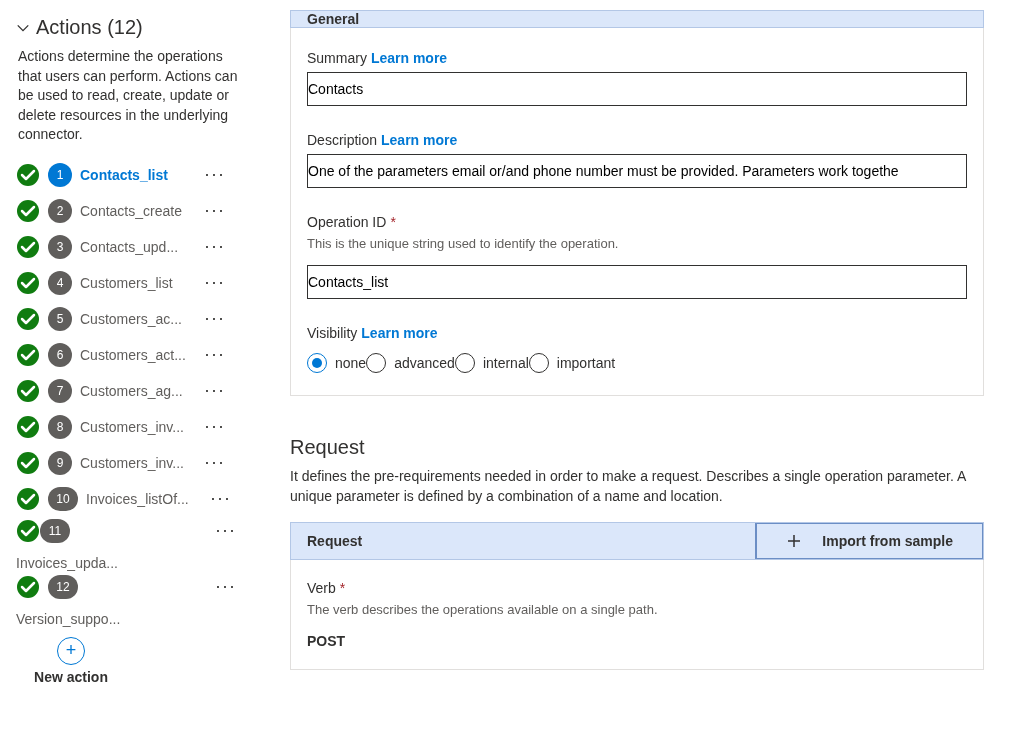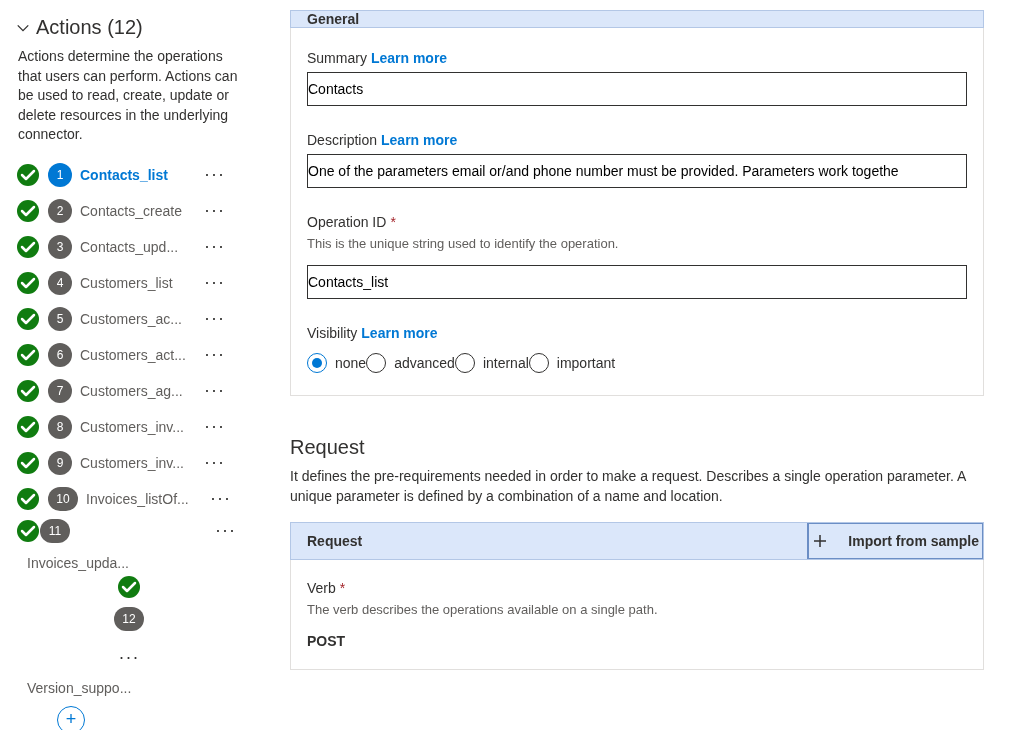--- a/index.html
+++ b/index.html
@@ -94,21 +94,21 @@
       padding: 0 6px;
       cursor: pointer;
     }
     .action-item.wrapped {
       flex-wrap: wrap;
       height: auto;
     }
     .action-item.wrapped .action-label {
       width: 100%;
       max-width: none;
-      margin-left: 11px;
+      margin-left: 0;
       margin-top: 4px;
     }
     .new-action-wrap {
       margin-top: 10px;
       display: flex;
       flex-direction: column;
       align-items: center;
       width: 110px;
     }
     .plus-circle {
@@ -212,21 +212,21 @@
       flex: 1;
       background: #dbe7fa;
       padding: 10px 16px;
       font-weight: 600;
       display: flex;
       align-items: center;
     }
     .import-btn {
       background: #dbe7fa;
       border-left: 1px solid #6b8ec5;
-      padding: 10px 4px;
+      padding: 10px 30px;
       display: flex;
       align-items: center;
       gap: 20px;
       font-weight: 600;
       cursor: pointer;
       box-shadow: inset 0 0 0 1px #6b8ec5;
     }
     .plus-svg { width: 16px; height: 16px; }
     .request-body {
       border: 1px solid #e1dfdd;
@@ -346,21 +346,21 @@
             <circle cx="12" cy="12" r="11" fill="#107c10"></circle>
             <path d="M6 12 L10 16 L18 8" stroke="#fff" stroke-width="2.5" fill="none" stroke-linecap="round" stroke-linejoin="round"></path>
           </svg>
           <div class="num-badge normal wide">11</div>
           <div style="flex:1"></div>
           <div class="dots">···</div>
         </div>
         <div class="action-label">Invoices_upda...</div>
       </div>
       <div class="action-item wrapped">
-        <div style="display:flex;align-items:center;gap:8px;width:100%;flex-direction:column;">
+        <div style="display:flex;align-items:center;gap:8px;width:100%;">
           <svg class="check-circle" viewBox="0 0 24 24">
             <circle cx="12" cy="12" r="11" fill="#107c10"></circle>
             <path d="M6 12 L10 16 L18 8" stroke="#fff" stroke-width="2.5" fill="none" stroke-linecap="round" stroke-linejoin="round"></path>
           </svg>
           <div class="num-badge normal wide">12</div>
           <div style="flex:1"></div>
           <div class="dots">···</div>
         </div>
         <div class="action-label">Version_suppo...</div>
       </div>

